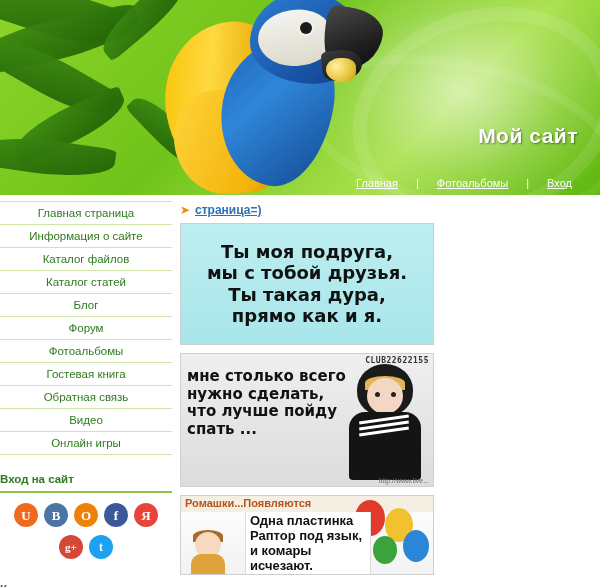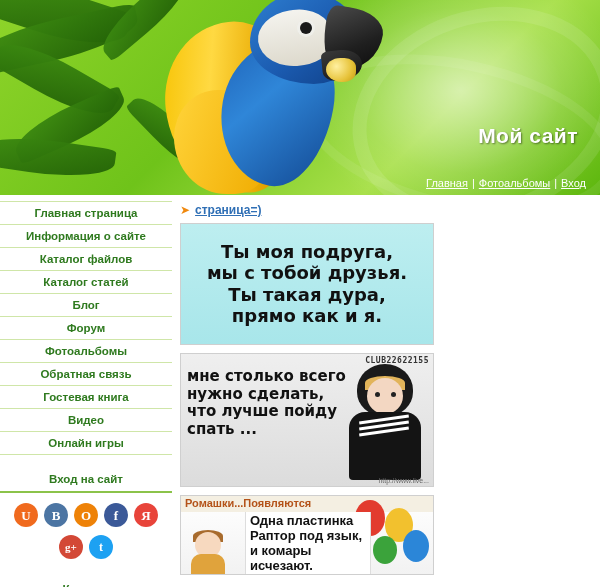--- a/index.html
+++ b/index.html
@@ -134,21 +134,21 @@
   }
   .header-links {
     position: absolute;
     right: 12px; bottom: 6px;
     font-size: 11px;
     color: #ffffff;
   }
   .header-links a {
     color: #ffffff;
     text-decoration: underline;
-    margin: 0 2px;
+    margin: 0 16px;
   }
   .header-links .sep { color: #ffffff; margin: 0 2px; }
 
   
   .page {
     display: flex;
     width: 600px;
     align-items: flex-start;
   }
   .sidebar {
@@ -159,33 +159,31 @@
   .content {
     flex: 1 1 auto;
     padding: 8px 10px 0 8px;
   }
 
   
   .menu { margin: 0; padding: 0; list-style: none; }
   .menu li {
     border-bottom: 1px solid #cfe6a8;
     text-align: center;
-    font-weight: bold;
   }
   .menu li:first-child { border-top: 1px solid #cfe6a8; }
   .menu a {
     display: block;
     padding: 5px 4px;
     color: #2f7a1f;
     font-size: 11.5px;
     text-decoration: none;
   }
 
   .block-title {
-    text-align: center;
     font-weight: bold;
     color: #2f7a1f;
     font-size: 11.5px;
     padding: 8px 0 6px;
     border-bottom: 2px solid #8bc34a;
     margin-bottom: 8px;
   }
   .block { margin-top: 10px; }
 
   
@@ -430,24 +428,24 @@
       <li>
           <a href="#">Блог</a>
         </li>
       <li>
           <a href="#">Форум</a>
         </li>
       <li>
           <a href="#">Фотоальбомы</a>
         </li>
       <li>
+          <a href="#">Гостевая книга</a>
+        </li>
+      <li>
           <a href="#">Обратная связь</a>
-        </li>
-      <li>
-          <a href="#">Гостевая книга</a>
         </li>
       <li>
           <a href="#">Видео</a>
         </li>
       <li>
           <a href="#">Онлайн игры</a>
         </li>
     </ul>
 
     <div class="block">

